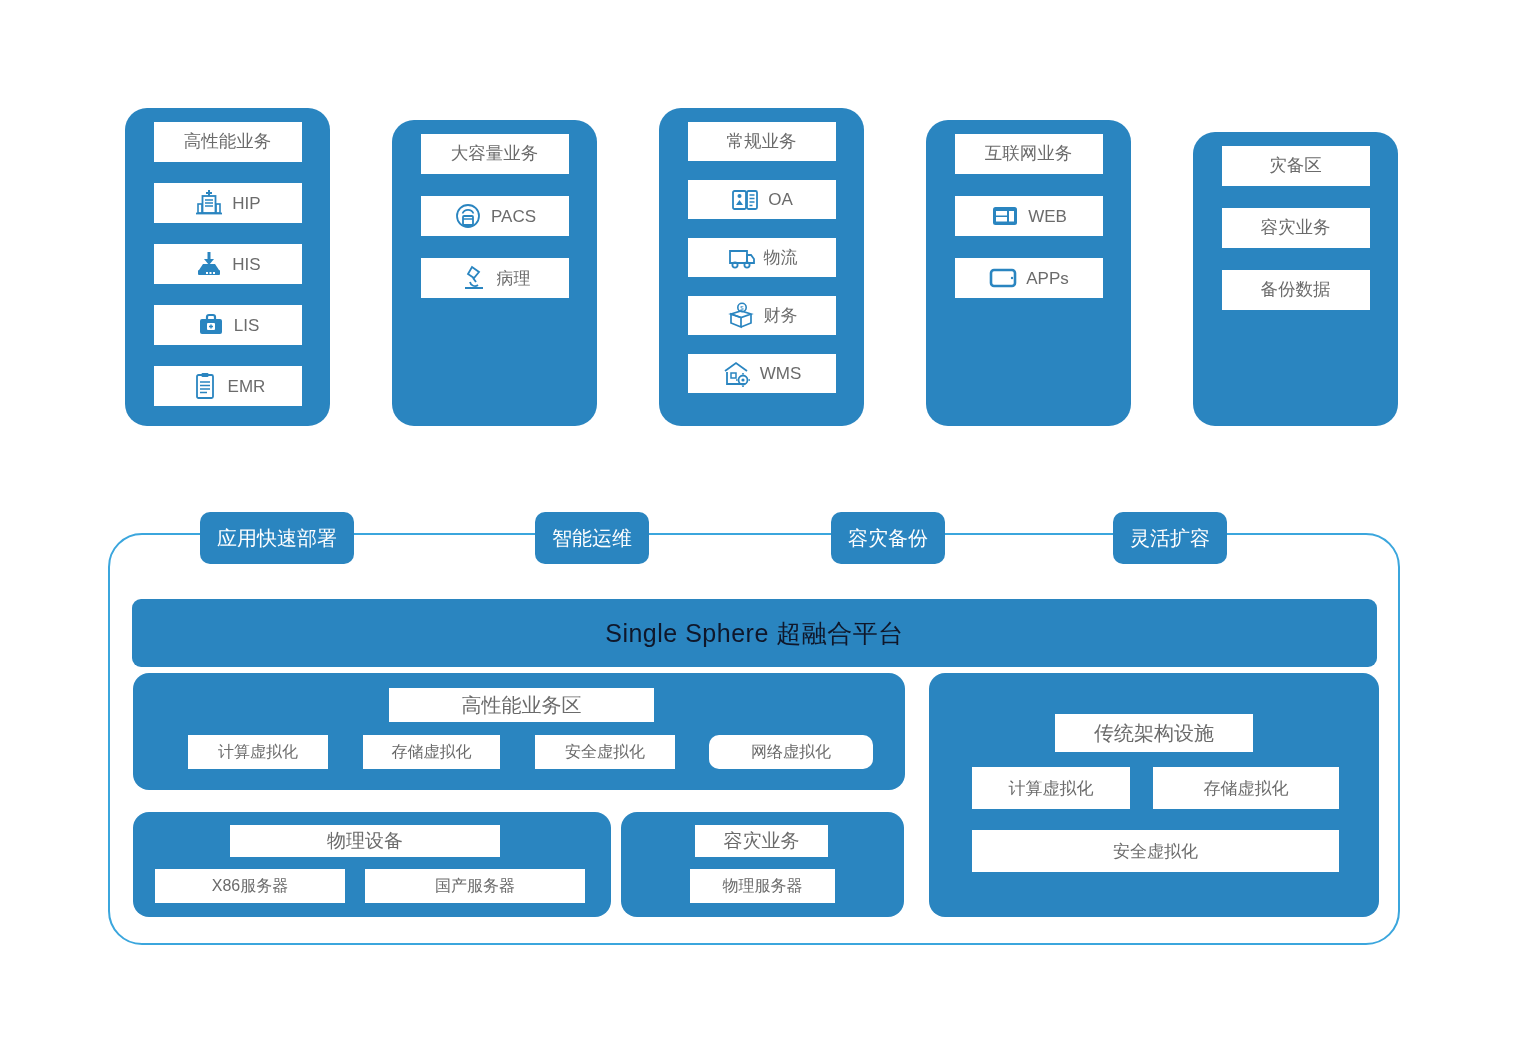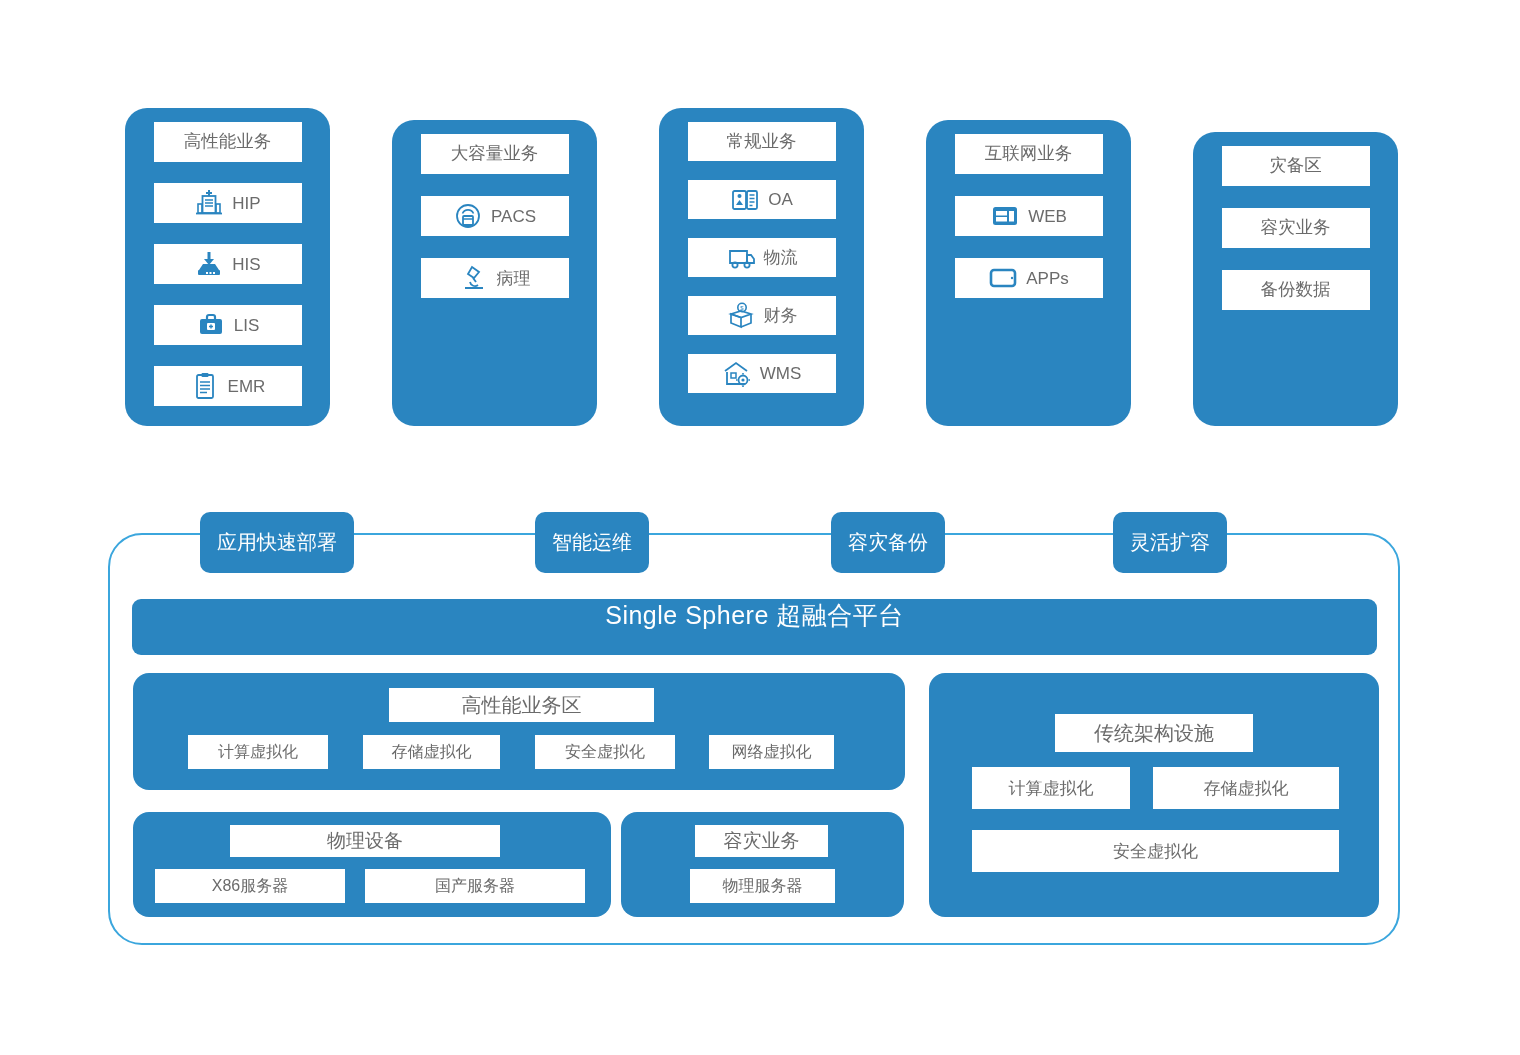--- a/index.html
+++ b/index.html
@@ -92,21 +92,21 @@
   #feature-row {
     position: absolute;
     left: 108px;
     top: 512px;
     width: 1292px;
     height: 52px;
   }
   .feature-tag {
     position: absolute;
     top: 0;
-    height: 61px;
+    height: 52px;
     background: #2a85c0;
     border-radius: 10px;
     display: flex;
     align-items: center;
     justify-content: center;
     padding: 0 17px;
     box-sizing: border-box;
     color: #ffffff;
     font-size: 20px;
     white-space: nowrap;
@@ -123,26 +123,27 @@
     height: 6px;
     background: #ffffff;
   }
 
   
   #platform-bar {
     position: absolute;
     left: 132px;
     top: 599px;
     width: 1245px;
-    height: 56px;
+    height: 68px;
     background: #2a85c0;
     border-radius: 9px;
     display: flex;
-    justify-content: center;
-    color: #ffffff;
+    align-items: center;
+    justify-content: center;
+    color: #0f172a;
     font-size: 25px;
     letter-spacing: 0.5px;
   }
 
   
   .panel {
     position: absolute;
     background: #2a85c0;
     border-radius: 16px;
     box-sizing: border-box;
@@ -168,21 +169,21 @@
     white-space: nowrap;
   }
 
   
   #panel-hpz { left: 133px; top: 673px; width: 772px; height: 117px; padding-left: 28px; }
   #panel-hpz .panel-title { left: 256px; top: 15px; width: 265px; height: 34px; font-size: 20px; }
   #panel-hpz .chip { top: 62px; height: 34px; }
   #hpz-chip-0 { left: 55px;  width: 140px; }
   #hpz-chip-1 { left: 230px; width: 137px; }
   #hpz-chip-2 { left: 402px; width: 140px; }
-  #hpz-chip-3 { left: 576px; width: 125px; }
+  #hpz-chip-3 { left: 576px; width: 164px; border-radius: 10px; }
 
   
   #panel-phys { left: 133px; top: 812px; width: 478px; height: 105px; }
   #panel-phys .panel-title { left: 97px; top: 13px; width: 270px; height: 32px; }
   #panel-phys .chip { top: 57px; height: 34px; }
   #phys-chip-0 { left: 22px;  width: 190px; }
   #phys-chip-1 { left: 232px; width: 220px; }
 
   
   #panel-reuse { left: 621px; top: 812px; width: 283px; height: 105px; }

